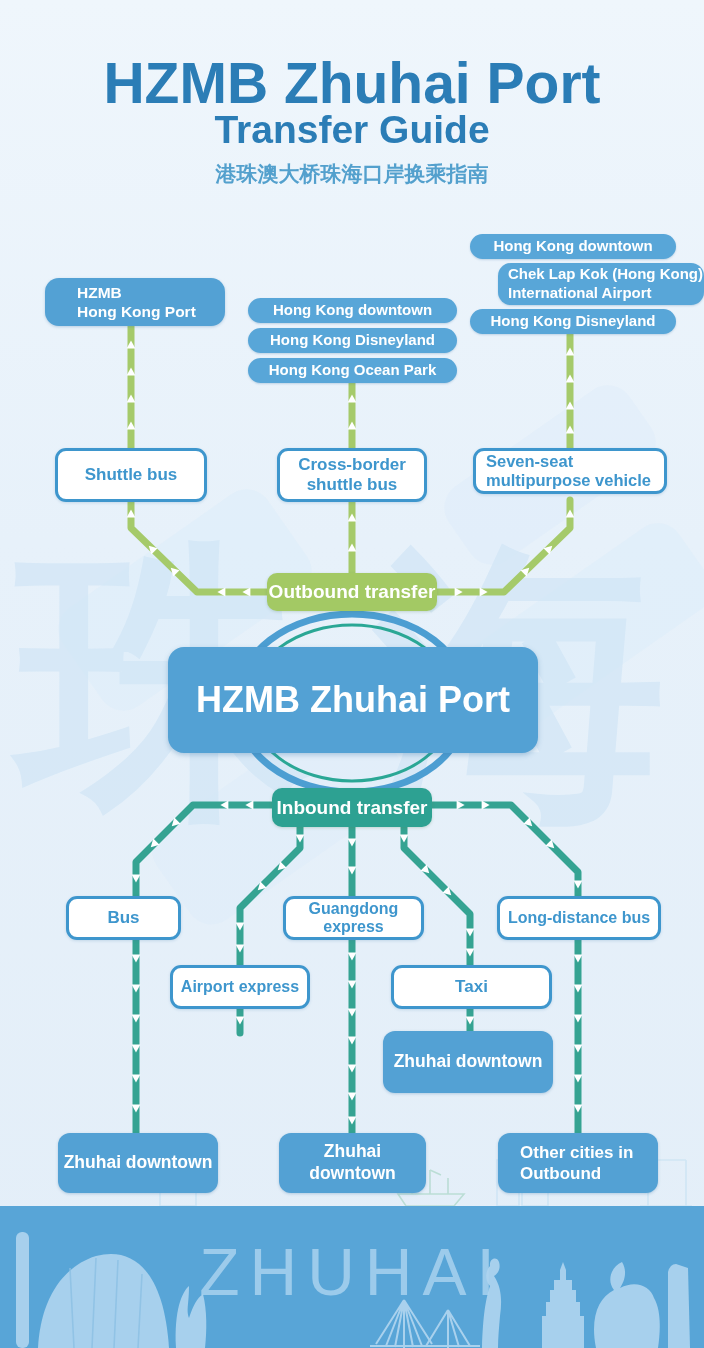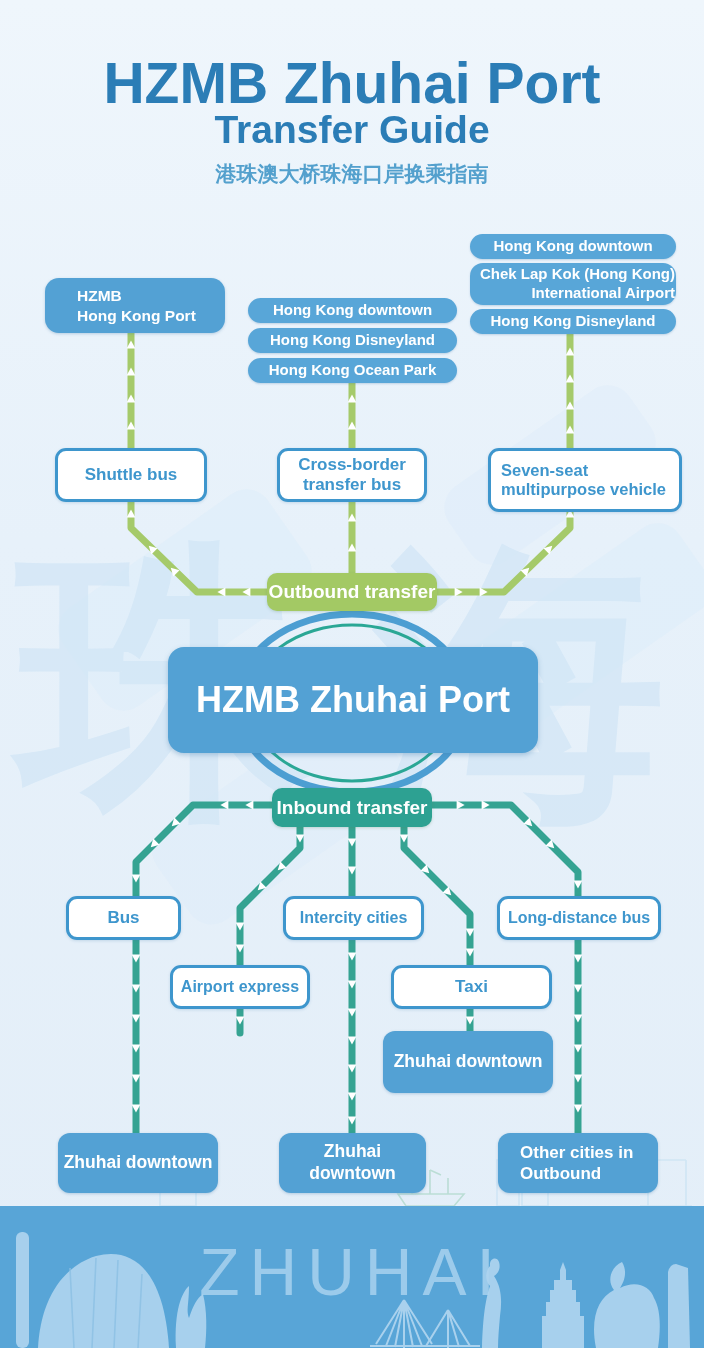--- a/index.html
+++ b/index.html
@@ -8,21 +8,21 @@
         background:linear-gradient(180deg,#eff6fc 0%,#e7f1fa 40%,#e3eef8 100%);}
   
   .bgshape{position:absolute;background:#dcecf9;opacity:.55;border-radius:26px;z-index:0;}
   .watermark{position:absolute;z-index:1;color:#d2e6f6;opacity:.75;font-weight:bold;
              font-size:292px;line-height:1;letter-spacing:64px;left:18px;top:538px;white-space:nowrap;}
   svg.layer{position:absolute;left:0;top:0;z-index:2;}
   
   .pill{position:absolute;z-index:3;background:#58a6d8;color:#ffffff;font-weight:bold;
         border-radius:13px;display:flex;align-items:center;justify-content:center;
         font-size:15px;line-height:1.25;box-shadow:0 1px 2px rgba(60,120,170,.25);}
-  .pill.left{justify-content:flex-start;text-align:right;}
+  .pill.left{justify-content:flex-start;text-align:left;margin-left:28px;}
   .bignode{position:absolute;z-index:3;background:#53a1d4;color:#fff;font-weight:bold;
         border-radius:12px;display:flex;align-items:center;justify-content:center;
         font-size:17.5px;line-height:1.25;text-align:center;box-shadow:0 1px 3px rgba(60,120,170,.3);}
   .bignode.left{justify-content:flex-start;text-align:left;}
   .mode{position:absolute;z-index:3;background:#ffffff;border:3px solid #3e96cd;color:#3e96cd;
         font-weight:bold;border-radius:11px;display:flex;align-items:center;justify-content:center;
         font-size:17px;line-height:1.15;text-align:center;box-shadow:0 1px 3px rgba(60,120,170,.2);}
   .mode.left{justify-content:flex-start;text-align:left;}
   .badge{position:absolute;z-index:4;color:#fff;font-weight:bold;font-size:19px;border-radius:10px;
         display:flex;align-items:center;justify-content:center;box-shadow:0 1px 3px rgba(80,130,90,.25);}
@@ -168,44 +168,44 @@
       <path d="M398,1194 H464 L454,1206 H406 Z"></path>
       <path d="M412,1194 V1176 M430,1194 V1170 M448,1194 V1178"></path>
       <path d="M412,1176 L422,1180 M430,1170 L441,1175"></path>
     </g>
   </svg>
 
   <div class="title" id="t1">HZMB Zhuhai Port</div>
   <div class="title" id="t3">港珠澳大桥珠海口岸换乘指南</div>
   <div class="title" id="t2">Transfer Guide</div>
 
-  <div class="bignode left prewrap" style="left:45px;top:278px;width:180px;height:55px;font-size:15.5px;padding-left:32px;box-sizing:border-box;border-radius:14px;">HZMB
+  <div class="bignode left prewrap" style="left:45px;top:278px;width:180px;height:48px;font-size:15.5px;padding-left:32px;box-sizing:border-box;border-radius:14px;">HZMB
 Hong Kong Port</div>
 
   <div class="pill" style="left:248px;top:298px;width:209px;height:25px;">Hong Kong downtown</div>
   <div class="pill" style="left:248px;top:328px;width:209px;height:25px;">Hong Kong Disneyland</div>
   <div class="pill" style="left:248px;top:358px;width:209px;height:25px;">Hong Kong Ocean Park</div>
 
   <div class="pill" style="left:470px;top:234px;width:206px;height:25px;">Hong Kong downtown</div>
   <div class="pill left prewrap" style="left:470px;top:263px;width:206px;height:42px;padding-left:10px;box-sizing:border-box;">Chek Lap Kok (Hong Kong)
 International Airport</div>
   <div class="pill" style="left:470px;top:309px;width:206px;height:25px;">Hong Kong Disneyland</div>
 
   <div class="mode" style="left:55px;top:448px;width:152px;height:54px;box-sizing:border-box;">Shuttle bus</div>
-  <div class="mode" style="left:277px;top:448px;width:150px;height:54px;box-sizing:border-box;padding:0 14px;">Cross-border transfer bus</div>
-  <div class="mode left prewrap" style="left:488px;top:448px;width:194px;height:64px;box-sizing:border-box;padding-left:10px;font-size:16.5px;">Seven-seat
+  <div class="mode" style="left:277px;top:448px;width:150px;height:54px;box-sizing:border-box;padding:0 14px;">Cross-border shuttle bus</div>
+  <div class="mode left prewrap" style="left:473px;top:448px;width:194px;height:46px;box-sizing:border-box;padding-left:10px;font-size:16.5px;">Seven-seat
 multipurpose vehicle</div>
 
   <div class="badge green" style="left:267px;top:573px;width:170px;height:38px;">Outbound transfer</div>
   <div class="badge teal" style="left:272px;top:788px;width:160px;height:39px;">Inbound transfer</div>
 
   <div class="center-node" style="left:168px;top:647px;width:370px;height:106px;">HZMB Zhuhai Port</div>
 
   <div class="mode" style="left:66px;top:896px;width:115px;height:44px;box-sizing:border-box;">Bus</div>
-  <div class="mode" style="left:283px;top:896px;width:141px;height:44px;box-sizing:border-box;font-size:16px;">Intercity cities</div>
+  <div class="mode" style="left:283px;top:896px;width:141px;height:44px;box-sizing:border-box;font-size:16px;">Guangdong express</div>
   <div class="mode" style="left:170px;top:965px;width:140px;height:44px;box-sizing:border-box;font-size:16px;">Airport express</div>
   <div class="mode" style="left:497px;top:896px;width:164px;height:44px;box-sizing:border-box;font-size:16px;">Long-distance bus</div>
   <div class="mode" style="left:391px;top:965px;width:161px;height:44px;box-sizing:border-box;">Taxi</div>
 
   <div class="bignode" style="left:383px;top:1031px;width:170px;height:62px;">Zhuhai downtown</div>
   <div class="bignode" style="left:58px;top:1133px;width:160px;height:60px;">Zhuhai downtown</div>
   <div class="bignode" style="left:279px;top:1133px;width:147px;height:60px;">Zhuhai downtown</div>
   <div class="bignode left prewrap" style="left:498px;top:1133px;width:160px;height:60px;padding-left:22px;box-sizing:border-box;font-size:17px;">Other cities in
 Outbound</div>
 

